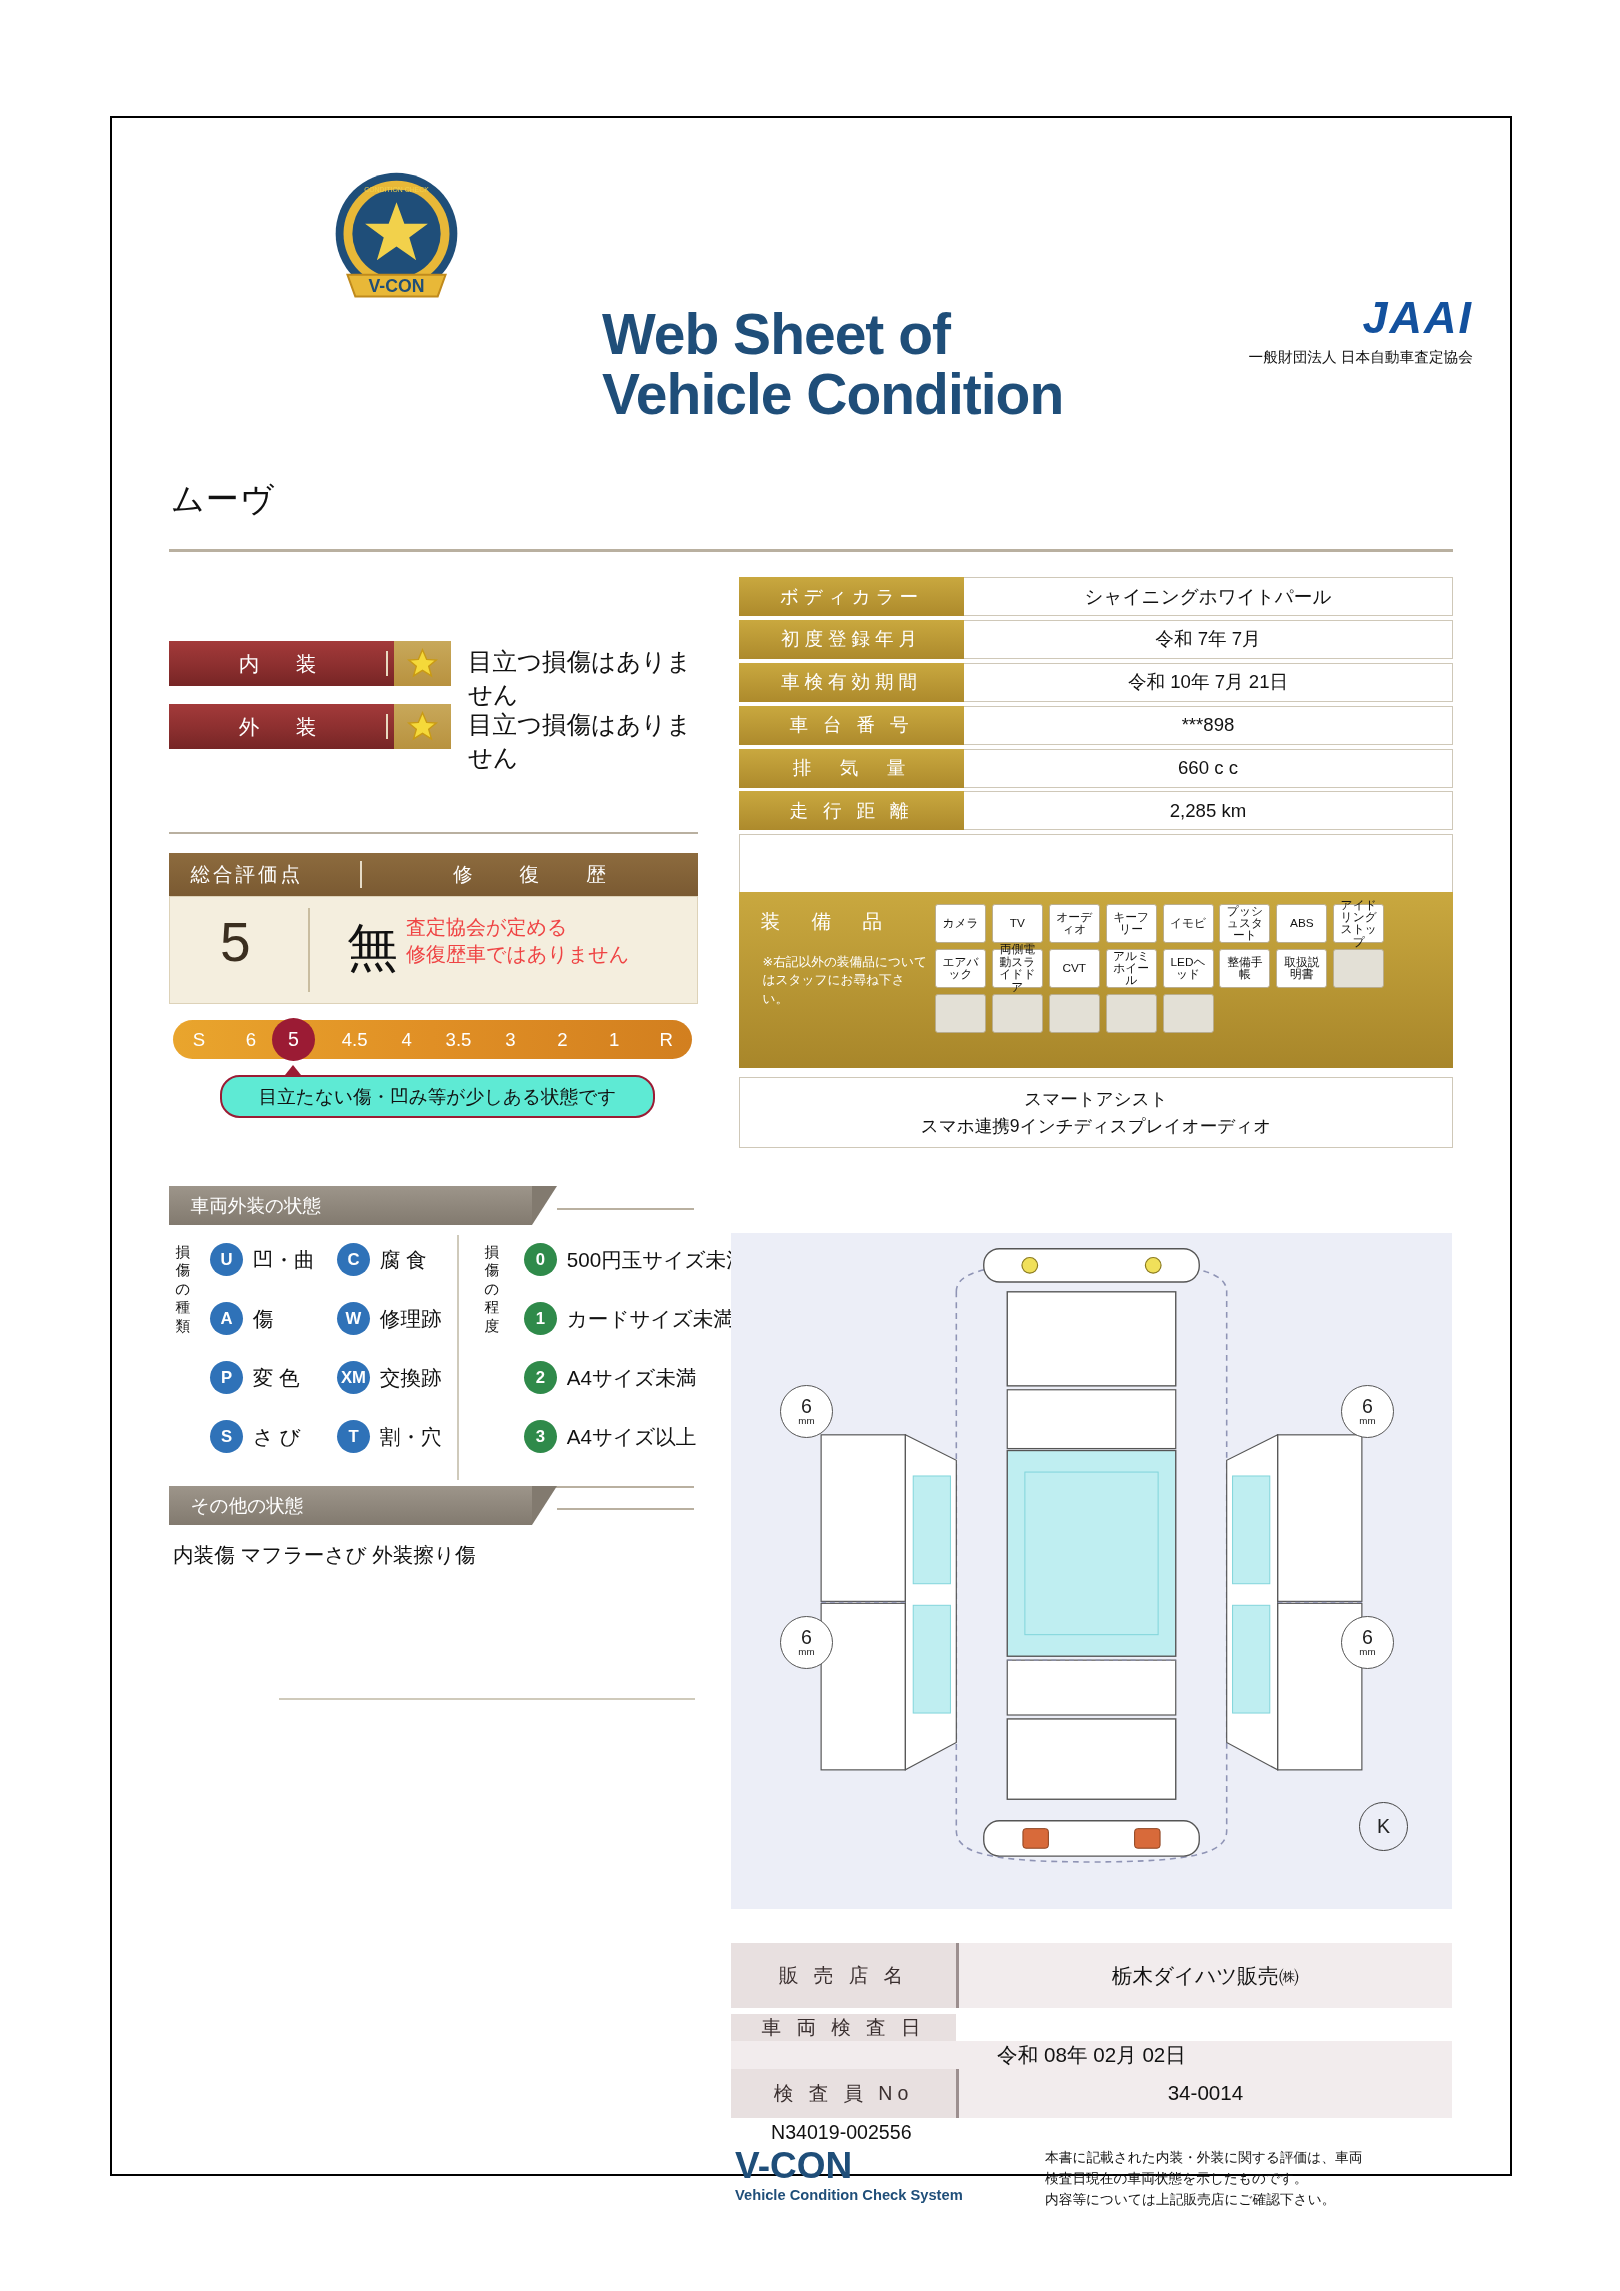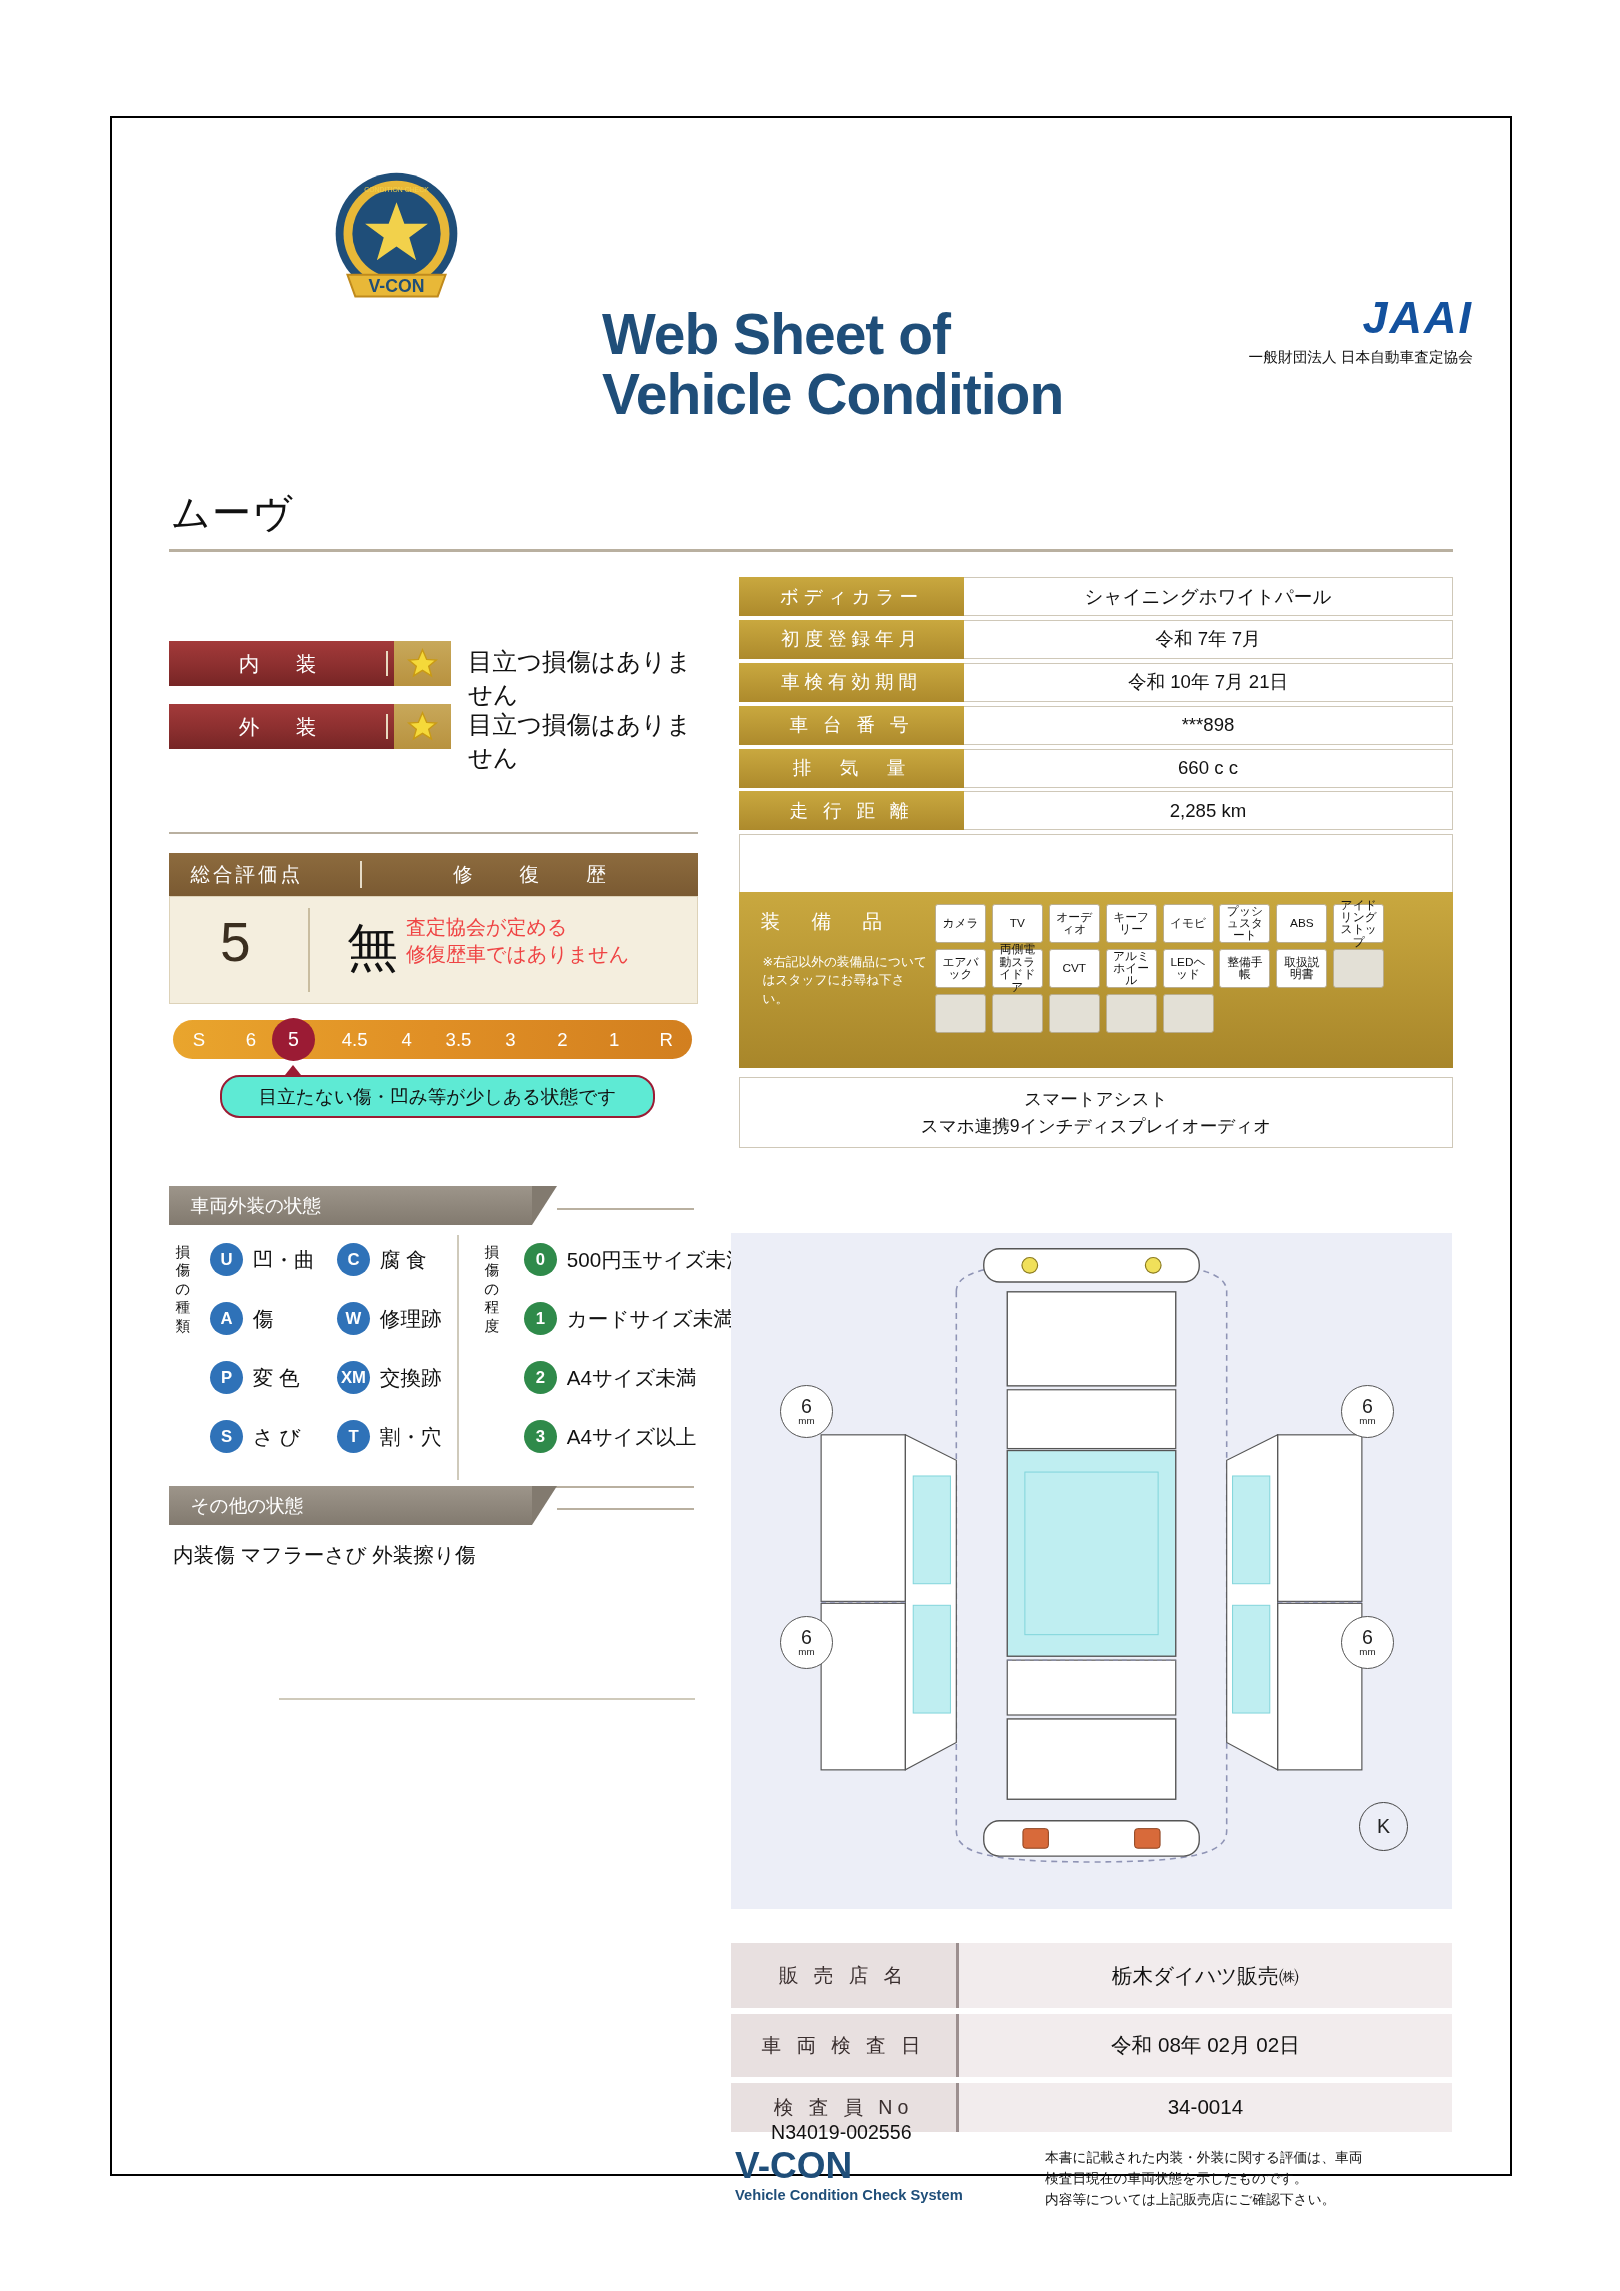--- a/index.html
+++ b/index.html
@@ -8,21 +8,21 @@
   #sheet{position:absolute;left:110px;top:116px;width:1402px;height:2060px;border:2.9px solid #000;background:#fff;box-sizing:border-box;}
 
   
   .hdr{position:absolute;left:0;top:0;width:100%;height:235px;}
   .vcon-logo{position:absolute;left:319px;top:188px;width:157px;height:157px;}
   .title{position:absolute;left:490px;top:186px;color:#1f4e79;font-weight:bold;font-size:57px;line-height:1.06;letter-spacing:-1px;}
   .title div{white-space:nowrap;}
   .jaai{position:absolute;right:37px;top:174px;text-align:right;}
   .jaai .mark{color:#13519e;font-weight:bold;font-size:45px;letter-spacing:2px;font-style:italic;}
   .jaai .sub{color:#111;font-size:14.7px;margin-top:3.9px;white-space:nowrap;}
-  .carname{position:absolute;left:59px;top:368px;font-size:39px;color:#111;letter-spacing:1px;}
+  .carname{position:absolute;left:59px;top:359px;font-size:33px;color:#111;letter-spacing:1px;}
 
   .rule{position:absolute;height:2.9px;background:#b9b0a0;}
 
   
   .starrow{position:absolute;height:45px;}
   .starlabel{position:absolute;left:0;top:0;width:225px;height:45px;
     background:linear-gradient(180deg,#a33a3a 0%,#8c2f2f 55%,#762525 100%);
     color:#fff;font-size:20.6px;display:flex;align-items:center;box-sizing:border-box;}
   .starlabel .jp{flex:1;text-align:center;letter-spacing:7.8px;padding-left:7.8px;}
   .starlabel .bar{width:2px;height:25.5px;background:#e8d9c0;margin-right:5.9px;}
@@ -388,21 +388,21 @@
       <span class="u">mm</span>
     </div>
     <div class="kcircle" style="left:1247px;top:1684px;">K</div>
 
     <div class="dealer" style="left:619px;top:1825px;width:721px;">
       <div class="drow" style="height:65px;">
         <div class="k">販 売 店 名</div>
         <div class="sep"></div>
         <div class="v">栃木ダイハツ販売㈱</div>
       </div>
-      <div class="drow" style="height:63px;">
+      <div class="drow" style="height:49px;flex-direction:column;">
         <div class="k">車 両 検 査 日</div>
         <div class="sep"></div>
         <div class="v">令和 08年 02月 02日</div>
       </div>
       <div class="drow" style="height:49px;">
         <div class="k">検 査 員 No</div>
         <div class="sep"></div>
         <div class="v">34-0014</div>
       </div>
     </div>

